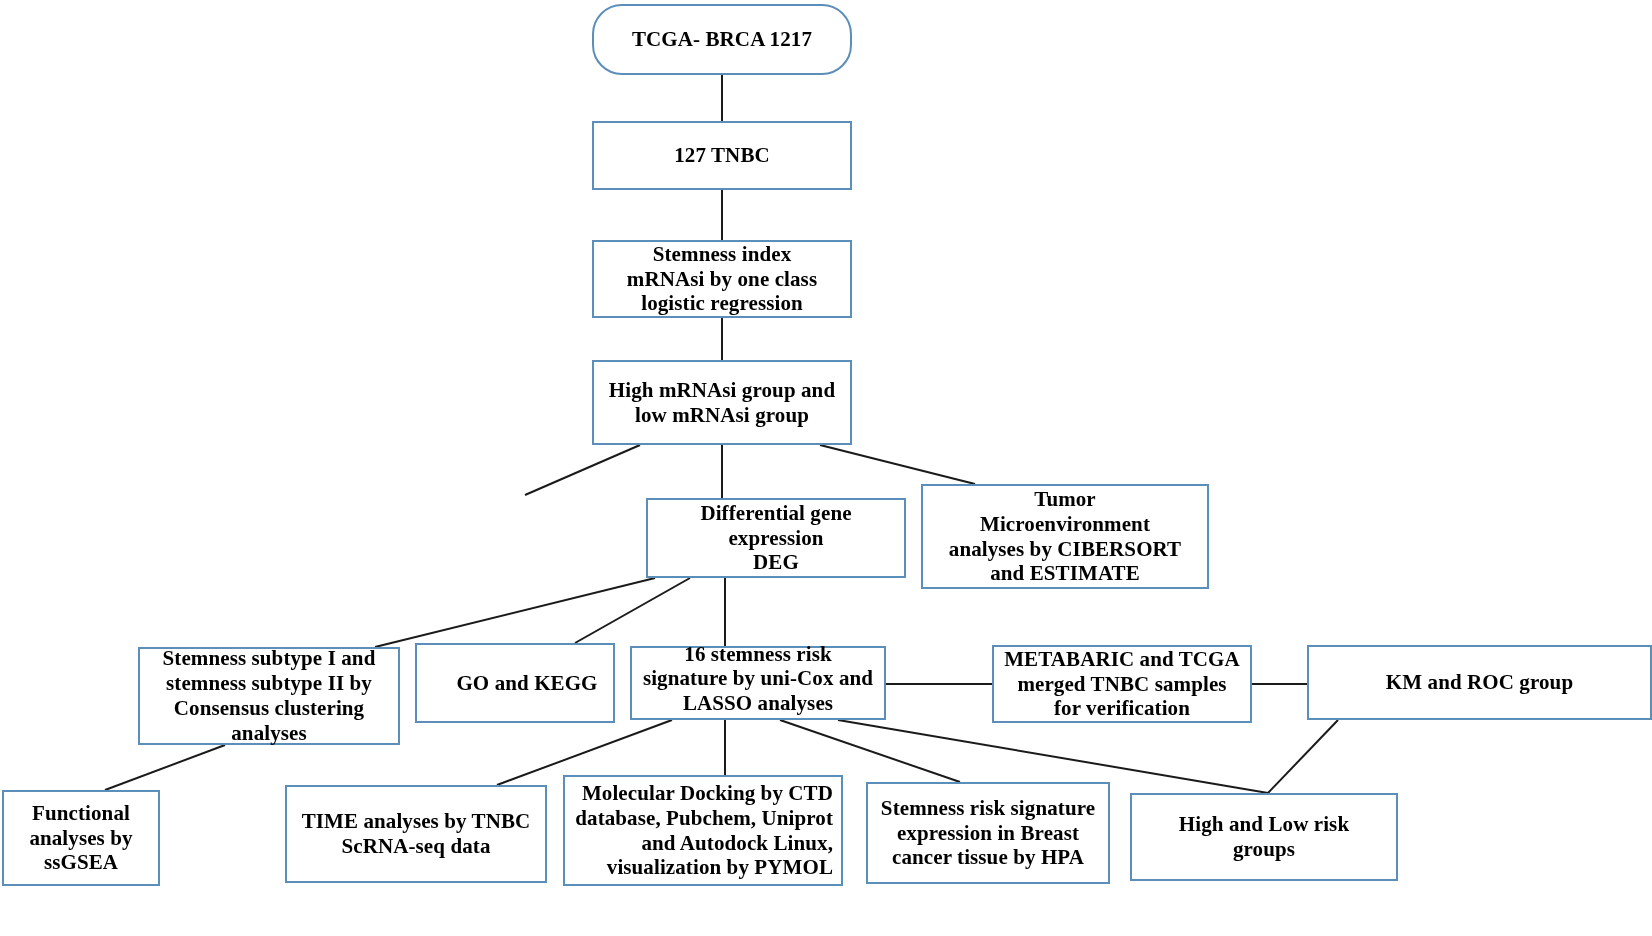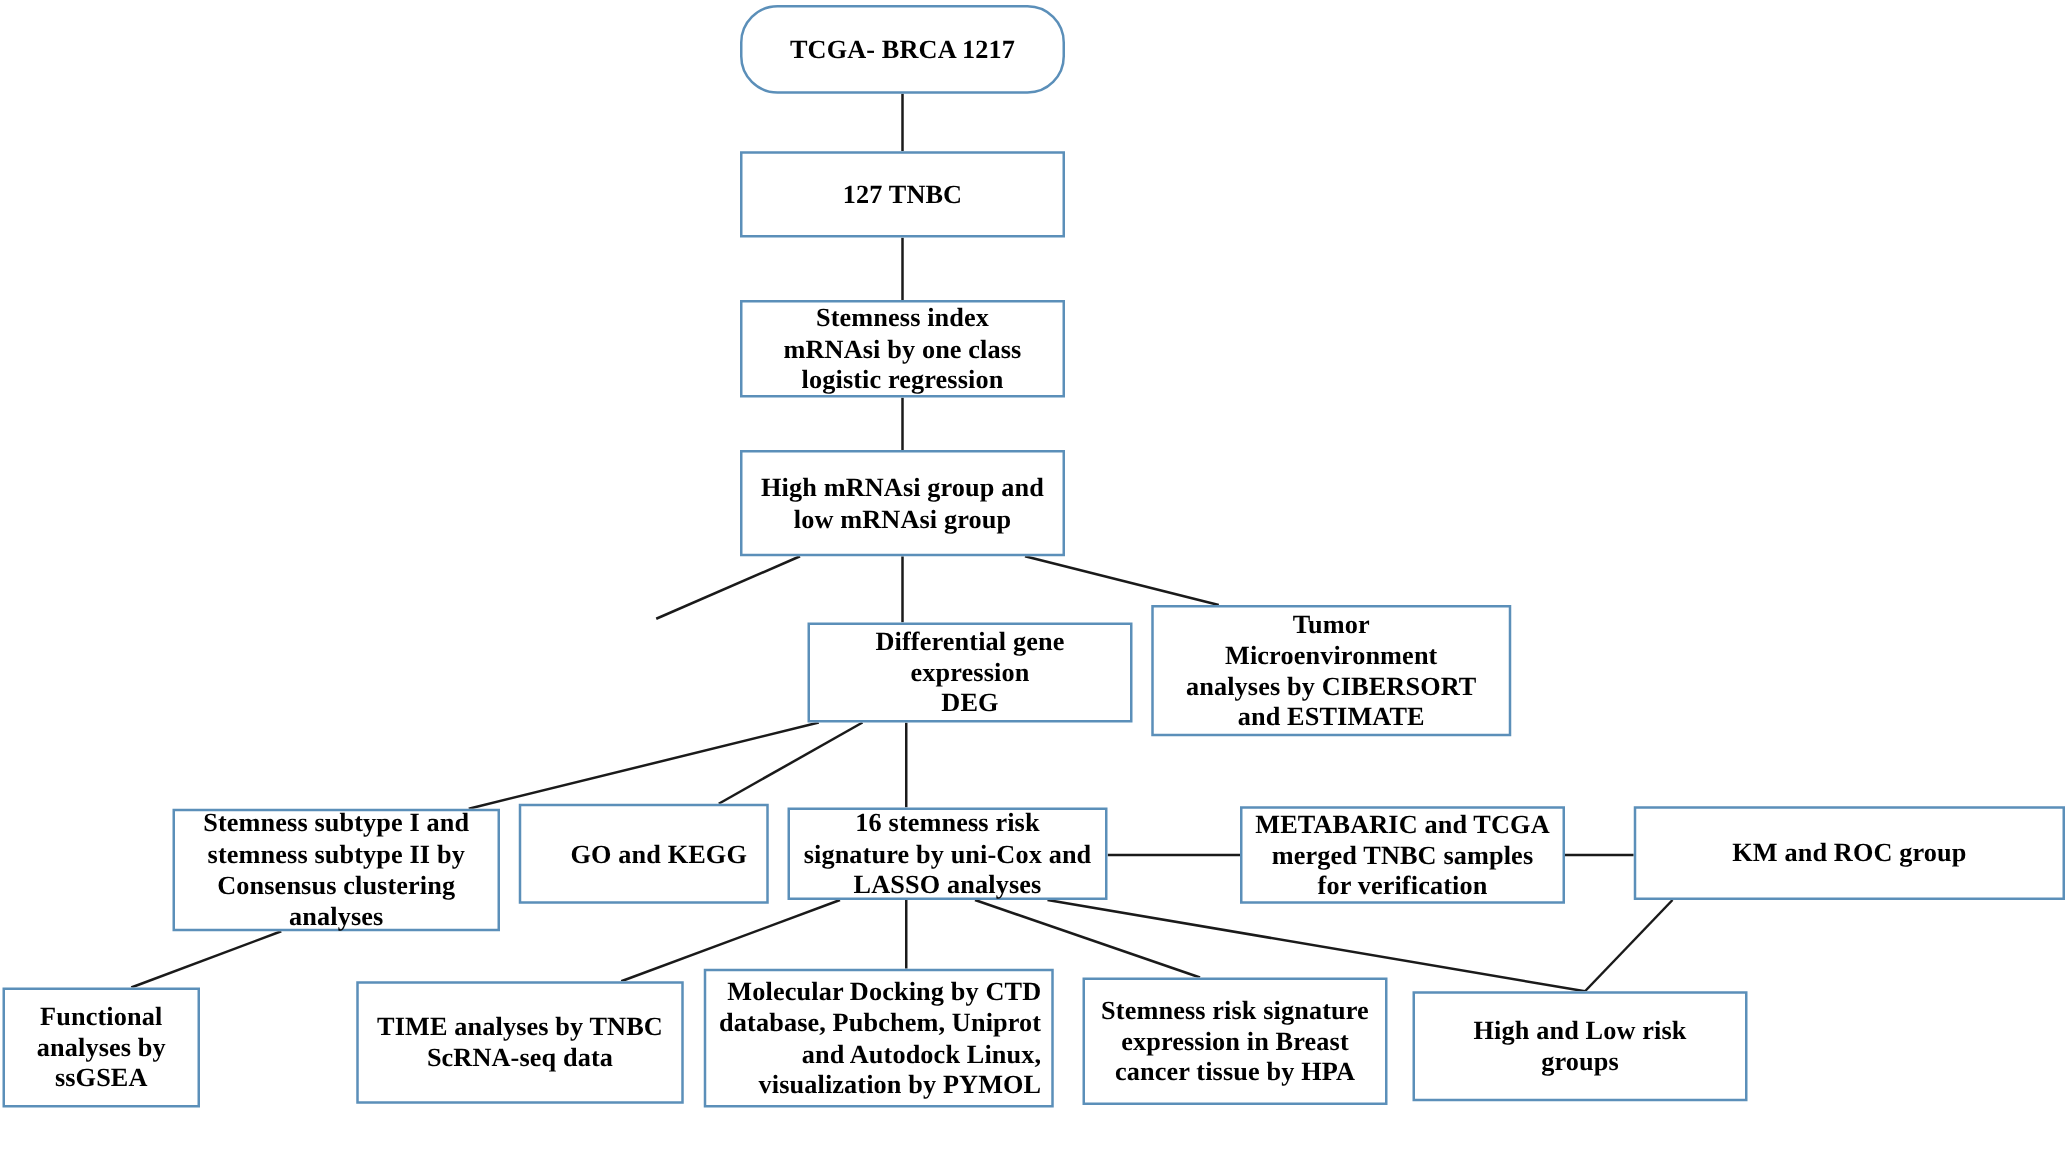--- a/index.html
+++ b/index.html
@@ -97,21 +97,21 @@
   </div>
 
   <div class="node" style="left:138px; top:647px; width:262px; height:98px;">
     <span>Stemness subtype I and<br>stemness subtype II by<br>Consensus clustering<br>analyses</span>
   </div>
 
   <div class="node" style="left:415px; top:643px; width:200px; height:80px;padding-left:32px;">
     <span>GO and KEGG</span>
   </div>
 
-  <div class="node" style="left:630px; top:646px; width:256px; height:74px;">
+  <div class="node" style="left:630px; top:646px; width:256px; height:74px;align-items:flex-end;">
     <span>16 stemness risk<br>signature by uni-Cox and<br>LASSO analyses</span>
   </div>
 
   <div class="node" style="left:992px; top:645px; width:260px; height:78px;">
     <span>METABARIC and TCGA<br>merged TNBC samples<br>for verification</span>
   </div>
 
   <div class="node" style="left:1307px; top:645px; width:345px; height:75px;">
     <span>KM and ROC group</span>
   </div>

